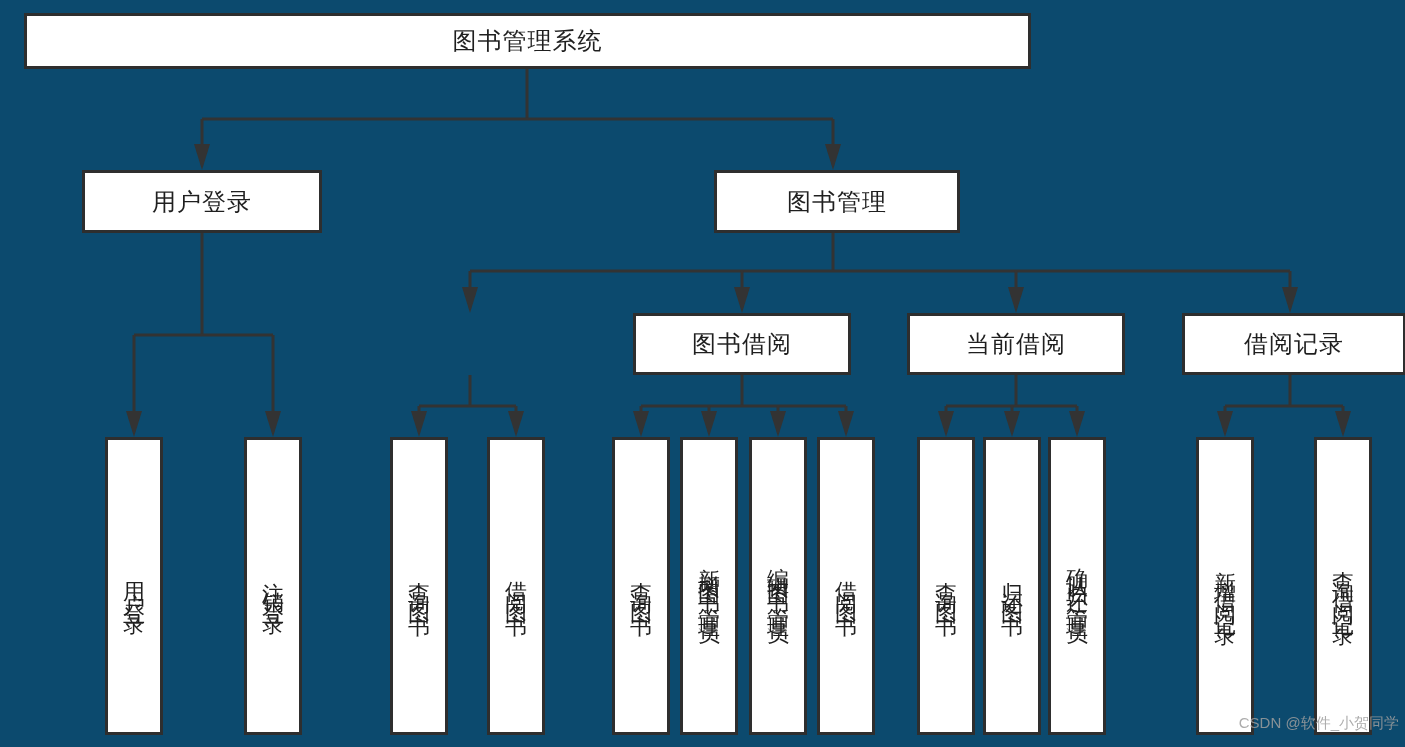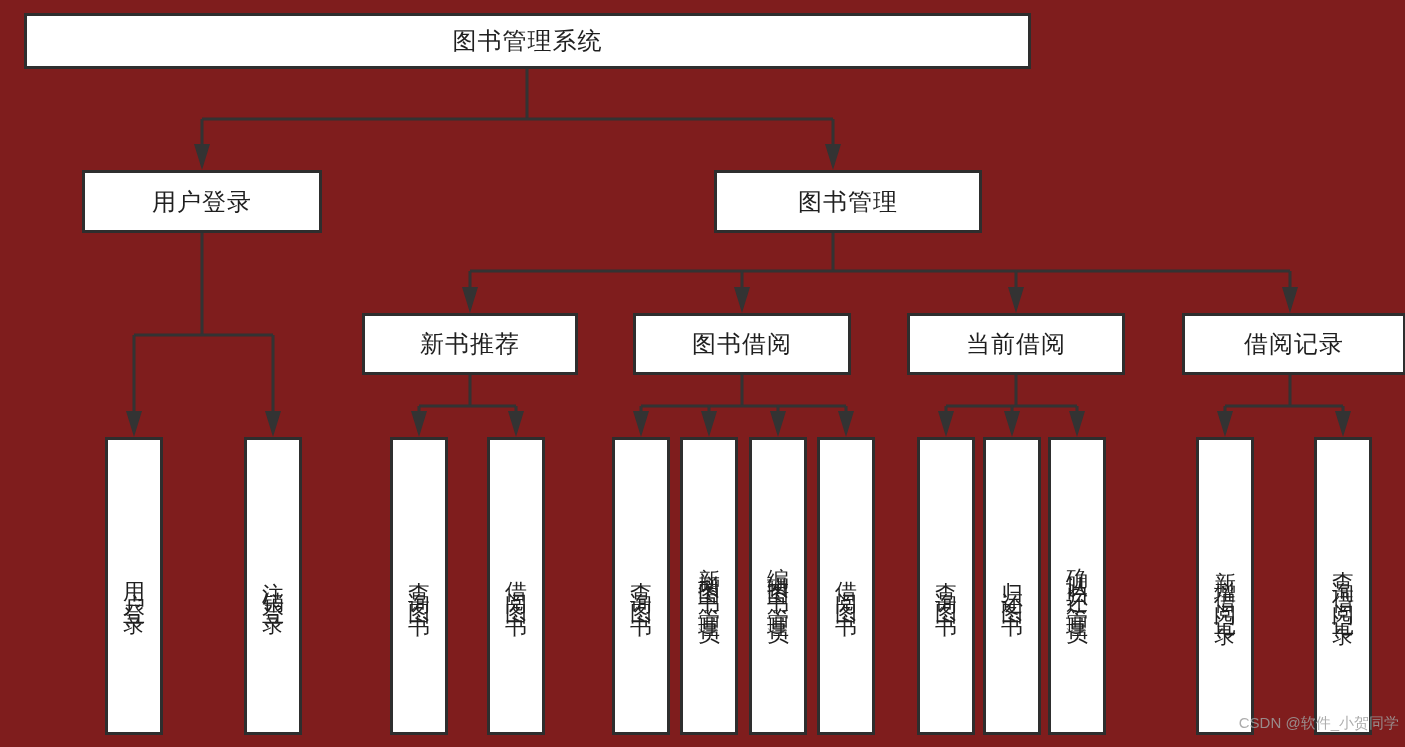--- a/index.html
+++ b/index.html
@@ -1,20 +1,20 @@
 <!DOCTYPE html>
 <html><head>
 <meta charset="utf-8">
 <style>
   html, body { margin: 0; padding: 0; background: #ffffff; }
   .canvas {
     position: relative;
     width: 1405px;
     height: 747px;
-    background: #7f1d1d;
+    background: #0c4a6e;
     font-family: "Liberation Sans", sans-serif;
     overflow: hidden;
   }
   .wires { position: absolute; left: 0; top: 0; }
   .node {
     position: absolute;
     box-sizing: border-box;
     border: 3px solid #2e2e2e;
     background: #ffffff;
     display: flex;
@@ -118,27 +118,24 @@
     </g>
   </svg>
 
   <div class="node h" style="left:24px; top:13px; width:1007px; height:56px;">
     <span>图书管理系统</span>
   </div>
 
   <div class="node h" style="left:82px; top:170px; width:240px; height:63px;">
     <span>用户登录</span>
   </div>
-  <div class="node h" style="left:714px; top:170px; width:268px; height:63px;">
+  <div class="node h" style="left:714px; top:170px; width:246px; height:63px;">
     <span>图书管理</span>
   </div>
 
-  <div class="node h" style="left:362px; top:313px; width:216px; height:62px;">
-    <span>新书推荐</span>
-  </div>
   <div class="node h" style="left:633px; top:313px; width:218px; height:62px;">
     <span>图书借阅</span>
   </div>
   <div class="node h" style="left:907px; top:313px; width:218px; height:62px;">
     <span>当前借阅</span>
   </div>
   <div class="node h" style="left:1182px; top:313px; width:224px; height:62px;">
     <span>借阅记录</span>
   </div>
 

